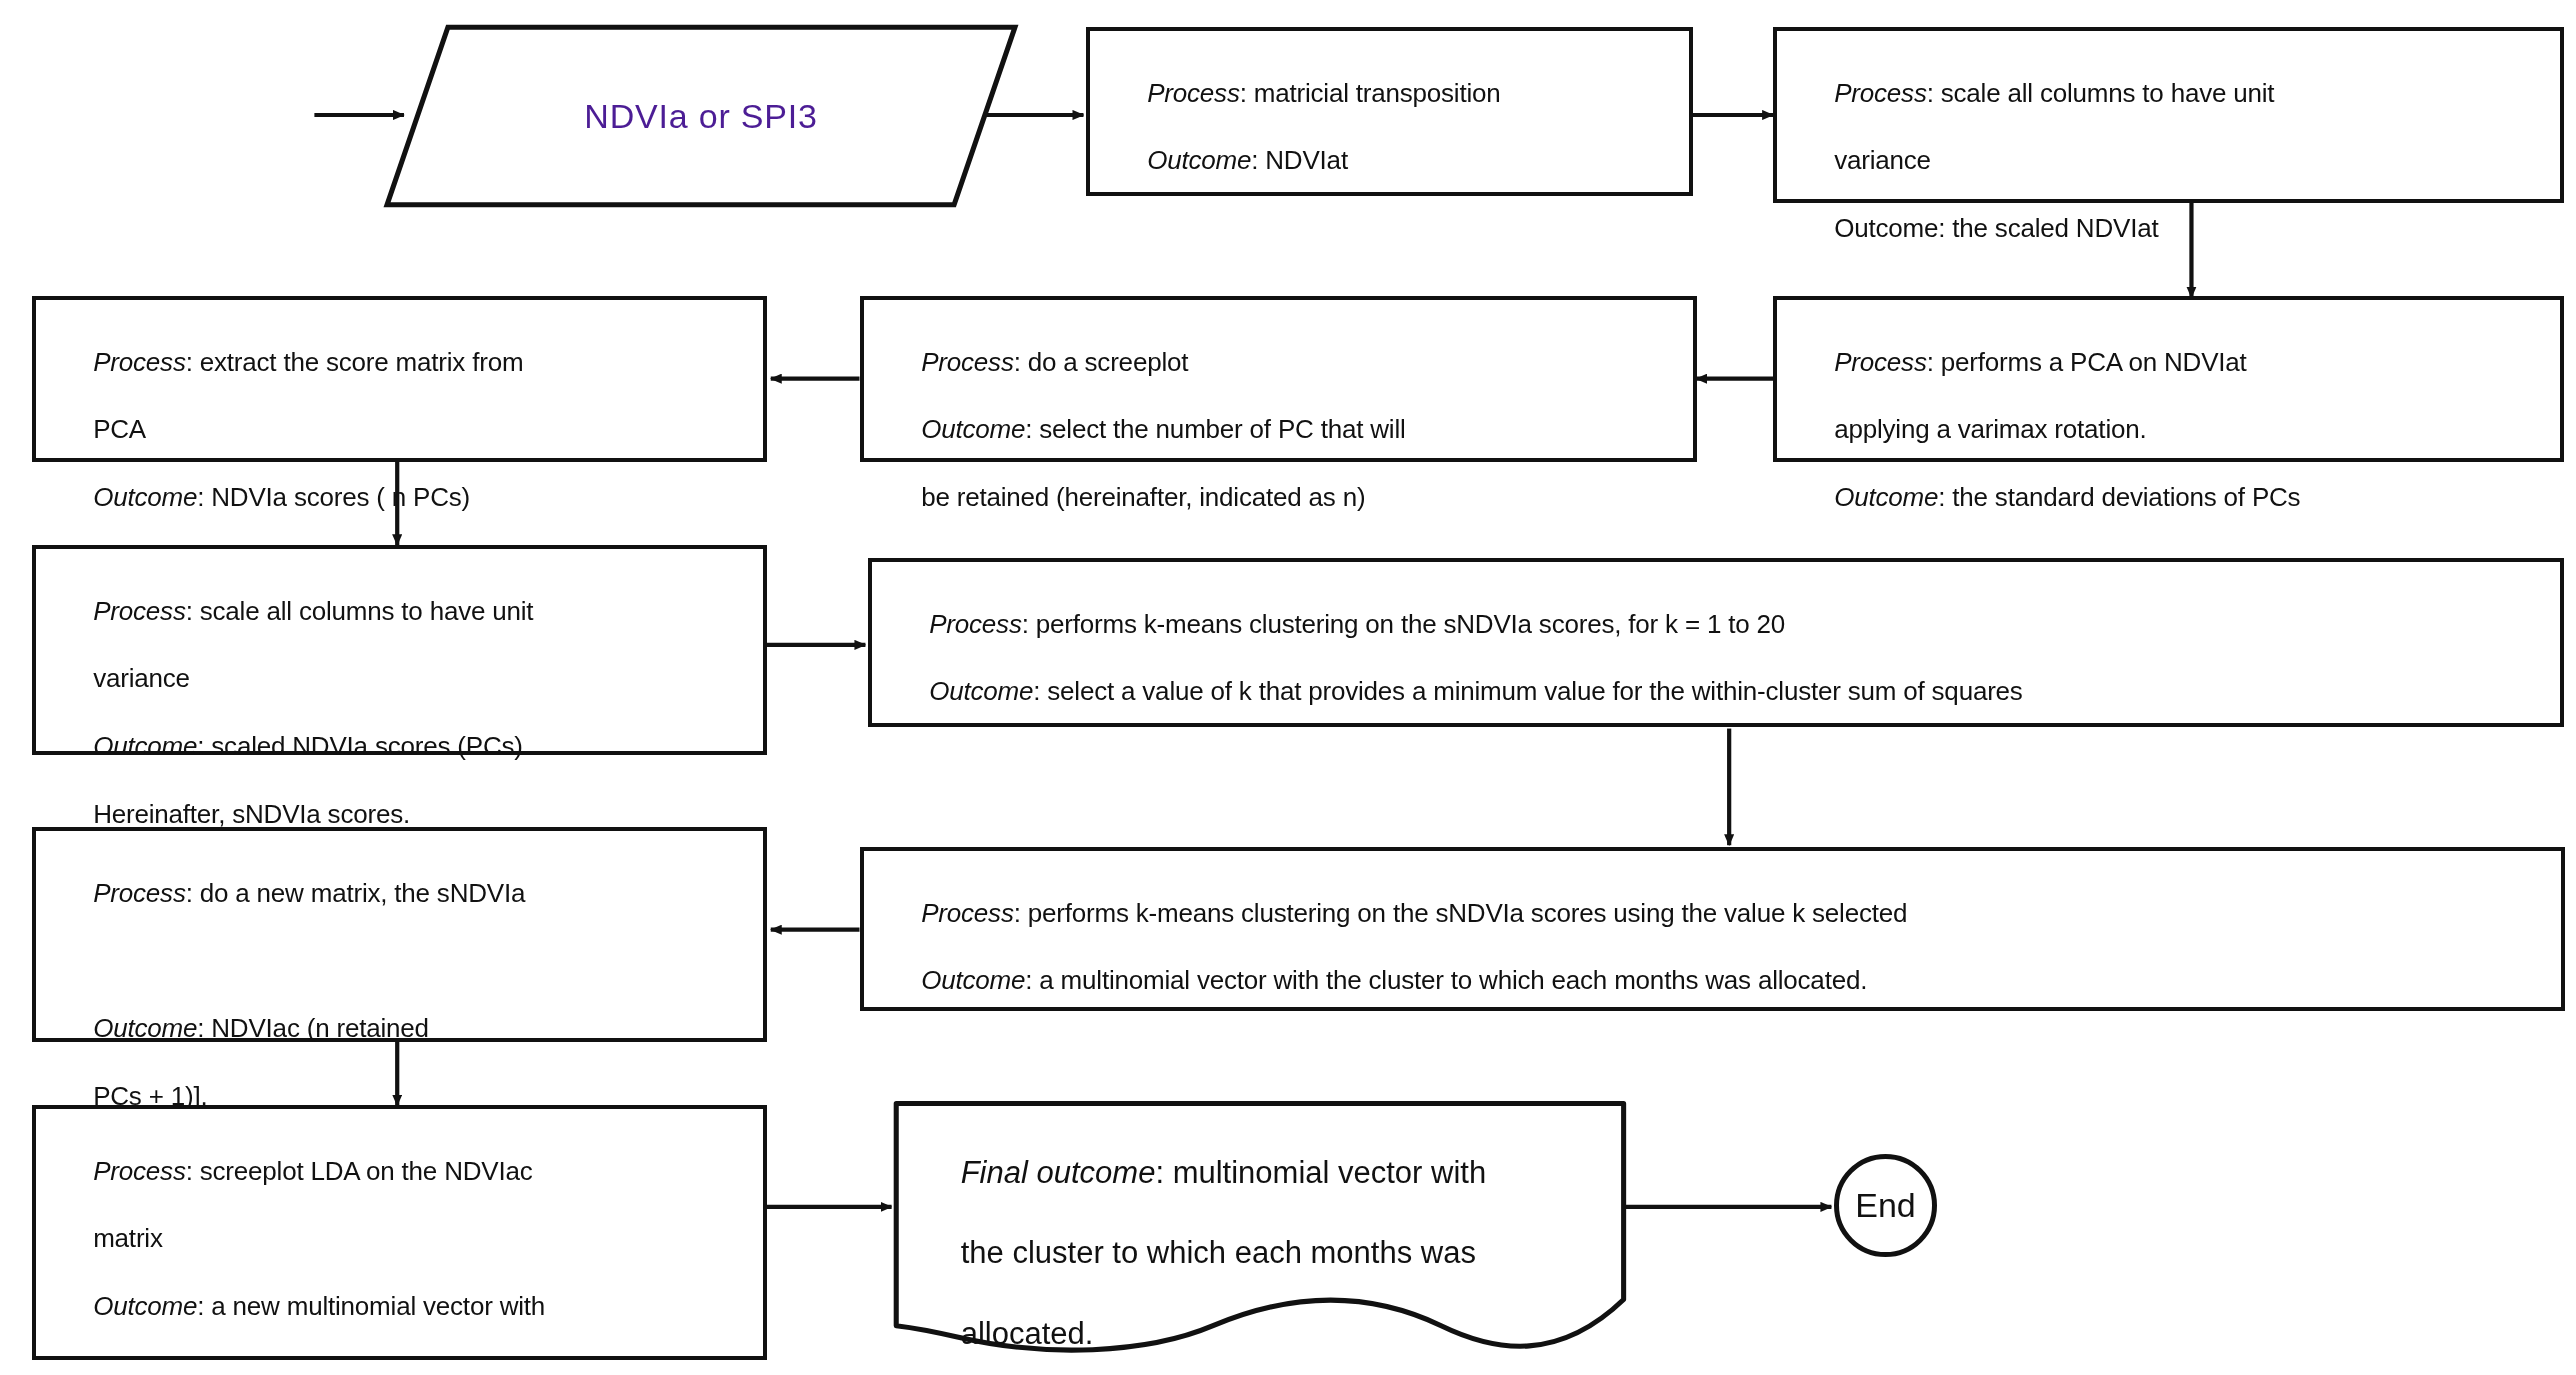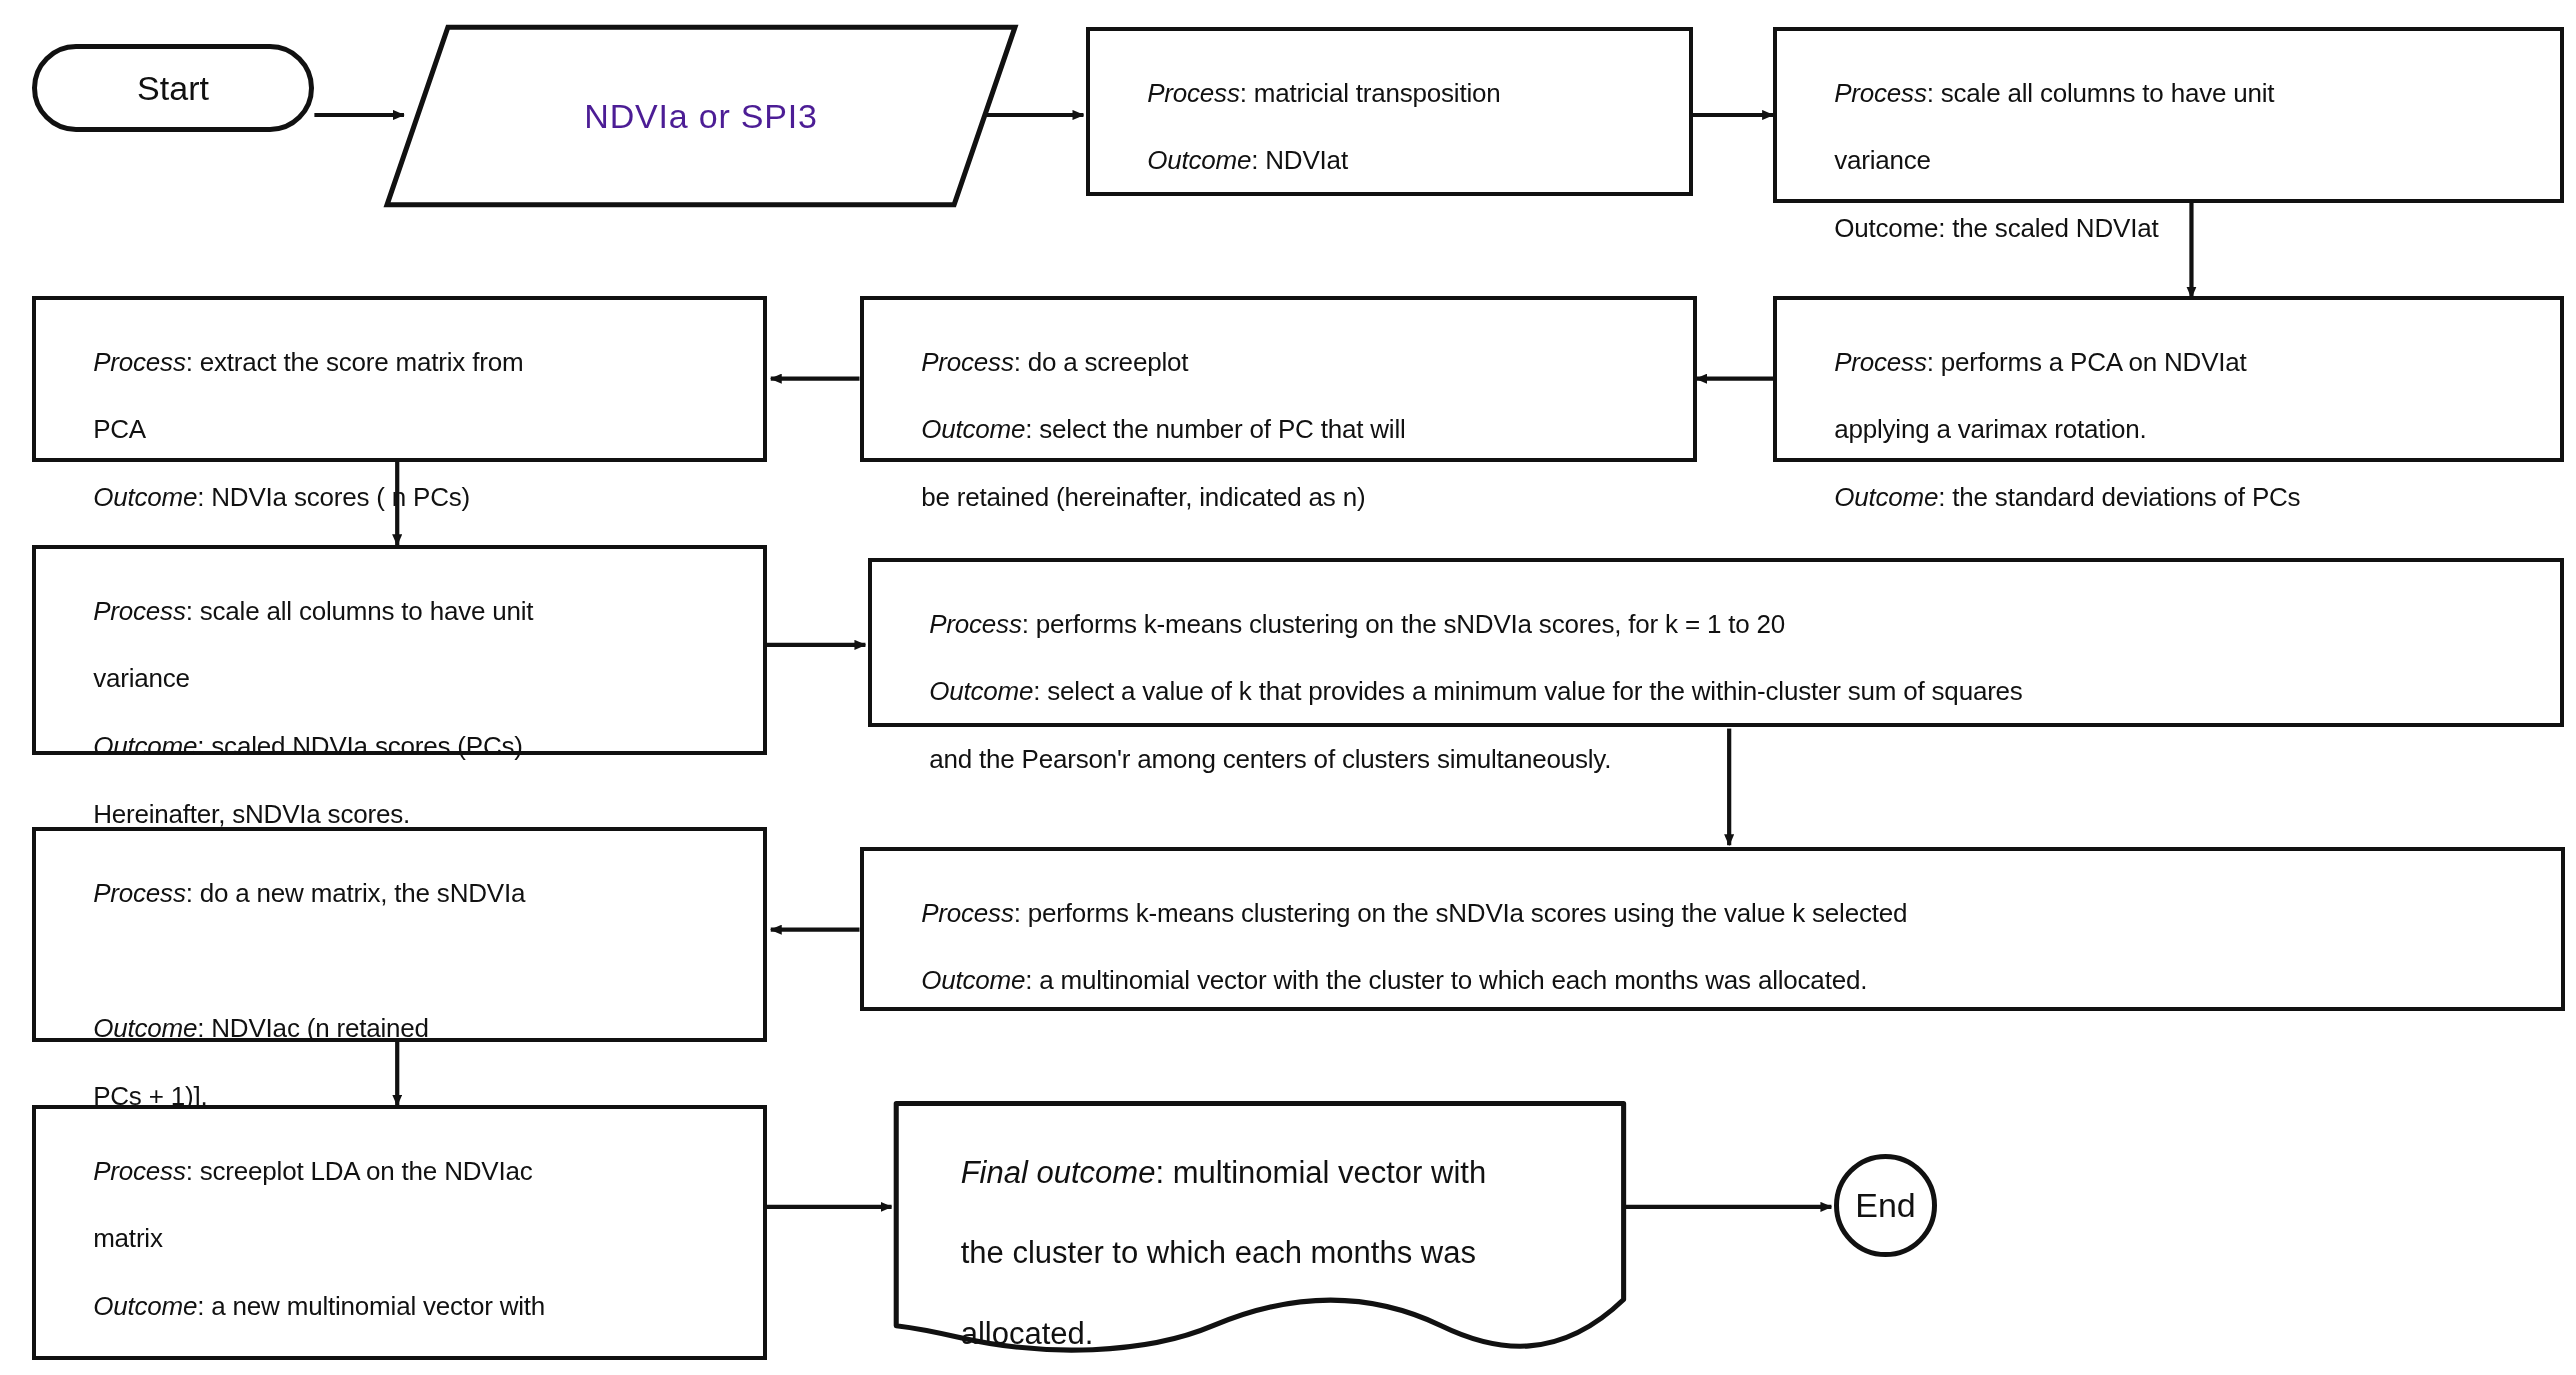--- a/index.html
+++ b/index.html
@@ -130,23 +130,20 @@
       <line x1="1017" y1="1100" x2="912" y2="1100"></line>
 
       <line x1="470" y1="1232" x2="470" y2="1308"></line>
 
       <line x1="903" y1="1428" x2="1055" y2="1428"></line>
 
       <line x1="1918" y1="1428" x2="2167" y2="1428"></line>
     </g>
   </svg>
 
-  <div class="node terminator" style="left:32px; top:44px; width:282px; height:88px;">
-    <span>Start</span>
-  </div>
 
   <div class="para-wrap" style="left:382px; top:22px; width:638px; height:188px;">
     <svg width="638" height="188" viewBox="0 0 755 222">
       <polygon points="78,6 749,6 677,216 6,216" fill="#ffffff" stroke="#111111" stroke-width="6"></polygon>
     </svg>
     <div class="para-text">NDVIa  or  SPI3</div>
   </div>
 
   <div class="node box" style="left:1086px; top:27px; width:607px; height:169px;">
     <div class="box-text">
@@ -193,21 +190,20 @@
       <span>variance</span><br>
       <span class="lbl">Outcome</span><span>: scaled NDVIa scores (PCs)</span><br>
       <span>Hereinafter, sNDVIa scores.</span>
     </div>
   </div>
 
   <div class="node box" style="left:868px; top:558px; width:1696px; height:169px;">
     <div class="box-text">
       <span class="lbl">Process</span><span>: performs k-means clustering on the sNDVIa scores, for k = 1 to 20</span><br>
       <span class="lbl">Outcome</span><span>: select a value of k that provides a minimum value for the within-cluster sum of squares</span><br>
-      <span>and the Pearson'r among centers of clusters simultaneously.</span>
     </div>
   </div>
 
   <div class="node box" style="left:32px; top:827px; width:735px; height:215px;">
     <div class="box-text">
       <span class="lbl">Process</span><span>: do a new matrix, the sNDVIa</span><br>
       <br>
       <span class="lbl">Outcome</span><span>: NDVIac (n retained</span><br>
       <span>PCs + 1)].</span>
     </div>

